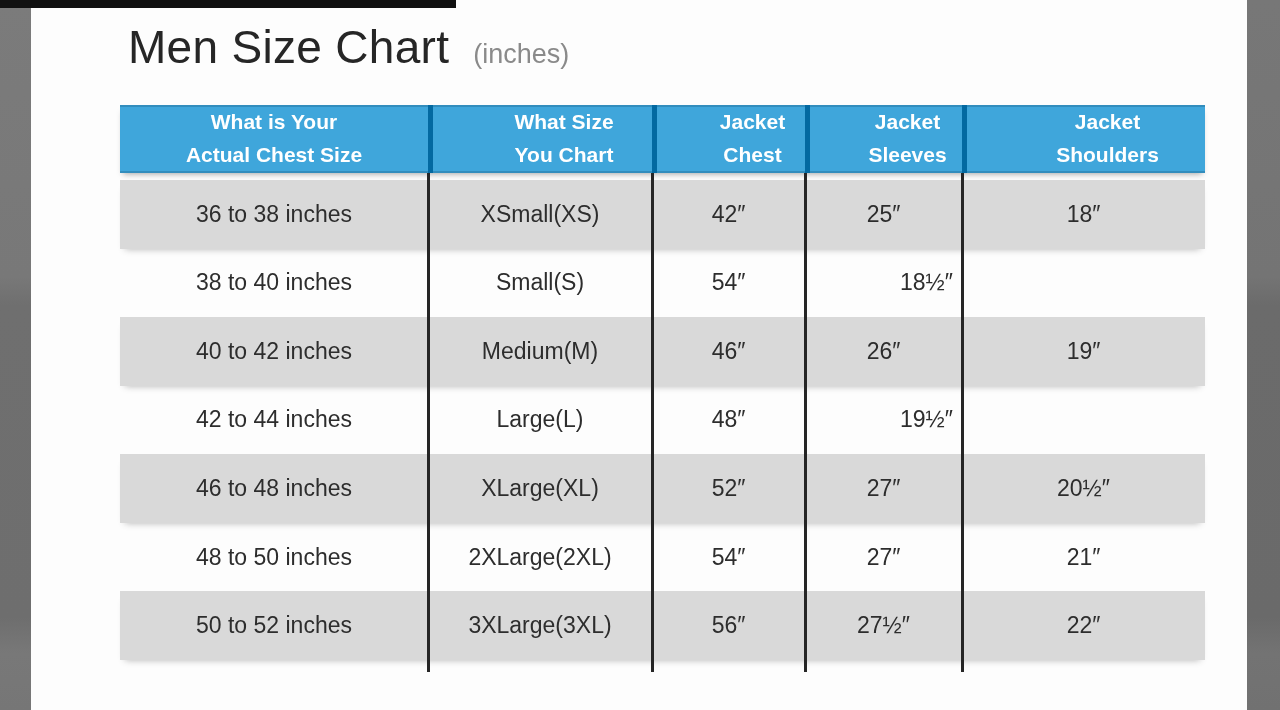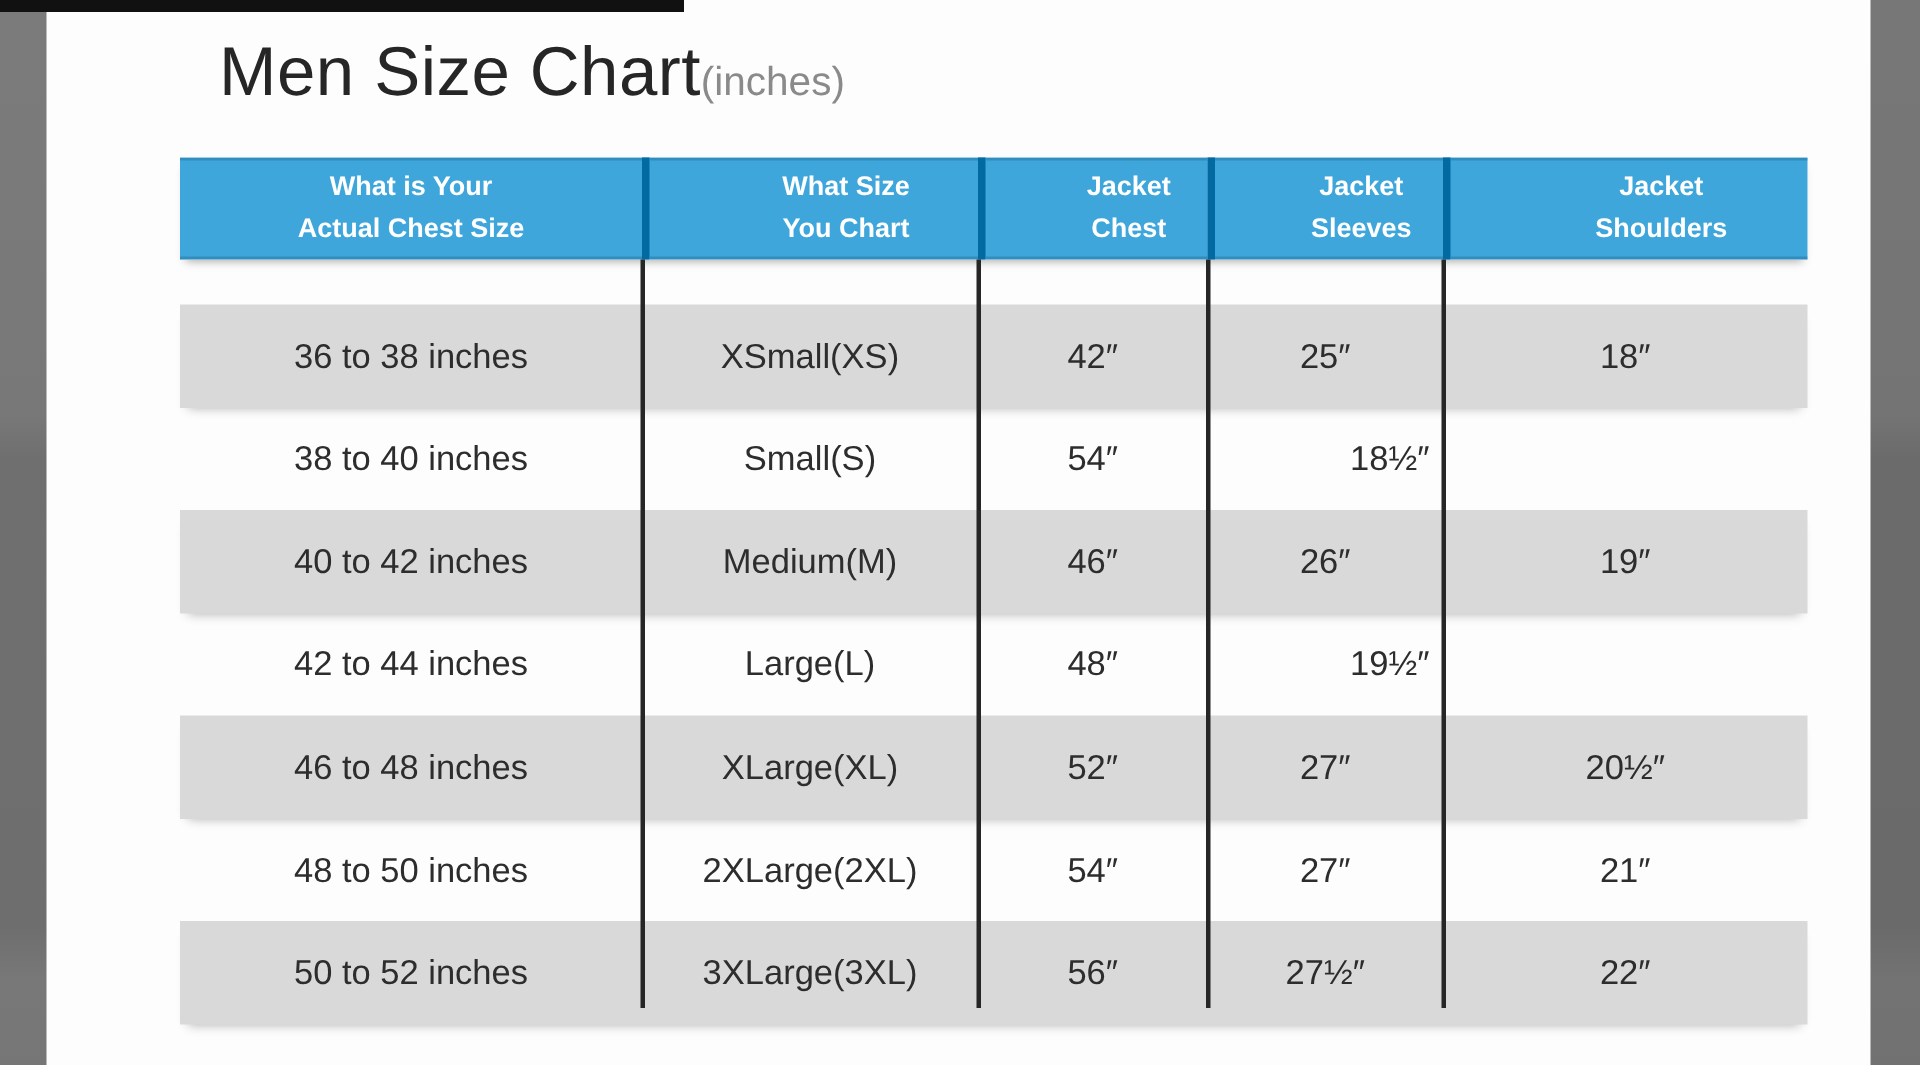--- a/index.html
+++ b/index.html
@@ -13,47 +13,47 @@
   }
   .strip-right{
     position:absolute;right:0;top:0;width:33px;height:710px;
     background:linear-gradient(180deg,#777777 0%,#747474 39%,#6b6b6b 43%,#6a6a6a 87%,#737373 92%,#717171 100%);
   }
   .top-bar{
     position:absolute;left:0;top:0;width:456px;height:8px;
     background:var(--top-bar,#111);
   }
   .title-row{
-    position:absolute;left:146px;top:20px;
-    display:flex;align-items:baseline;gap:0;
+    position:absolute;left:128px;top:20px;
+    display:flex;align-items:baseline;gap:24px;
   }
   .title{
     font-size:46px;font-weight:500;color:var(--title-text,#262626);
     letter-spacing:0.3px;
   }
   .subtitle{
     font-size:27px;font-weight:400;color:var(--subtitle-text,#8a8a8a);
   }
   .table{
     position:absolute;left:120px;top:105px;width:1085px;height:567px;
   }
   .thead{
     display:flex;height:68px;
     box-shadow:0 4px 6px -3px rgba(0,0,0,0.35);
   }
   .hcell{
     box-sizing:border-box;
     background:var(--header-bg,#3fa6db);color:var(--header-text,#fff);
     display:flex;flex-direction:column;justify-content:center;align-items:center;
-    font-size:18px;font-weight:600;line-height:1.55;text-align:center;
+    font-size:21px;font-weight:600;line-height:1.55;text-align:center;
     box-shadow:inset 0 2px 0 rgba(25,95,135,0.35), inset 0 -2px 0 rgba(25,95,135,0.35);
   }
   .hcell + .hcell{border-left:5px solid #0369a1;padding-left:43px;}
   .w0{width:308px}.w1{width:224px}.w2{width:153px}.w3{width:157px}.w4{width:243px}
-  .tbody{margin-top:30px;}
+  .tbody{margin-top:7px;}
   .trow{display:flex;height:calc(480px / 7);}
   .trow.striped{
     background:var(--stripe-bg,#d9d9d9);
     box-shadow:0 5px 7px -5px rgba(0,0,0,0.30);
   }
   .tcell{
     box-sizing:border-box;
     display:flex;align-items:center;justify-content:center;
     font-size:23px;color:var(--body-text,#2d2d2d);text-align:center;
   }

